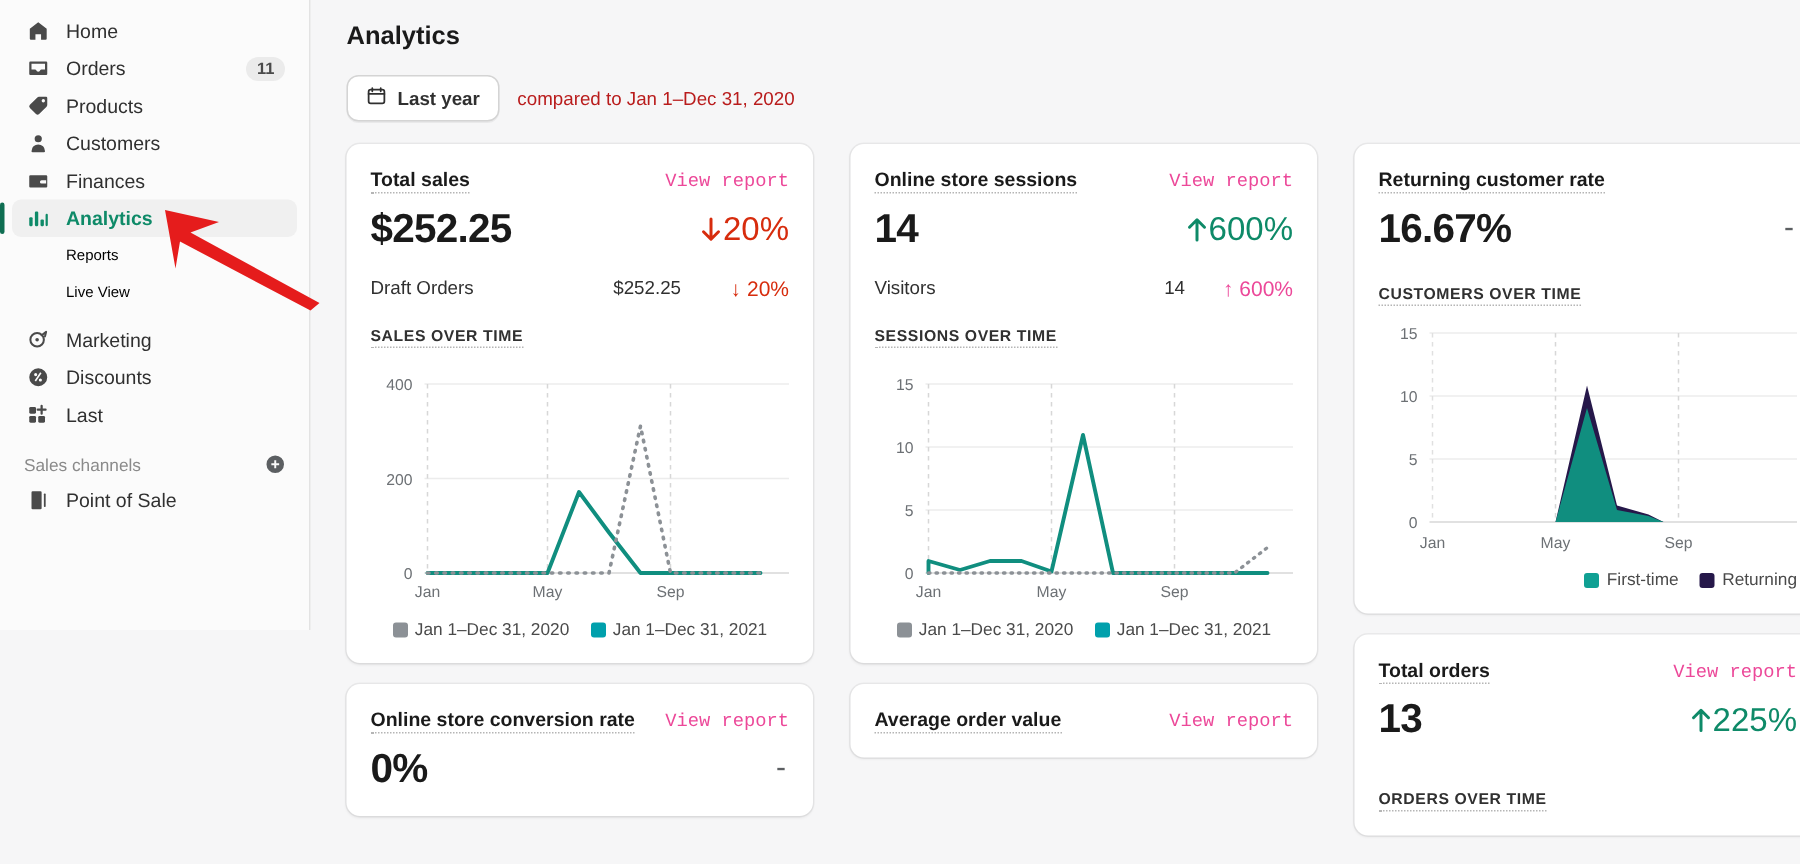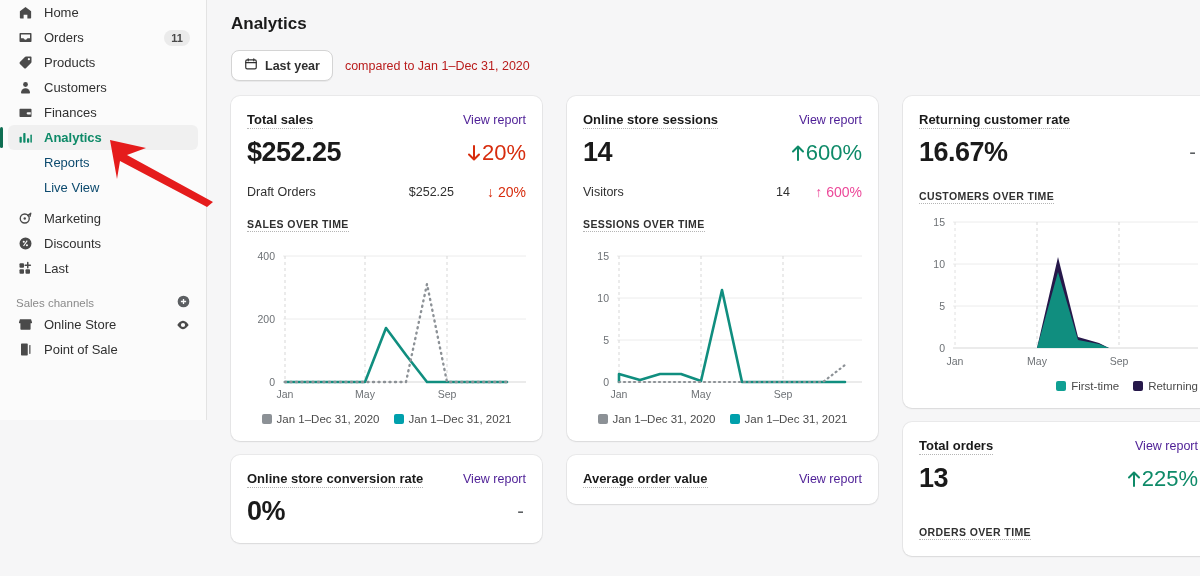--- a/index.html
+++ b/index.html
@@ -9,20 +9,21 @@
     background: #f6f6f7;
     overflow: hidden;
   }
   .app { display: flex; width: 1200px; height: 576px; position: relative; }
 
   
   .sidebar {
     width: 207px; height: 420px;
     background: #fbfbfb;
     border-right: 1px solid #e3e3e3;
+    padding-top: 8px;
     flex: 0 0 207px;
     position: relative;
   }
   .nav-item {
     display: flex; align-items: center;
     height: 25px; margin: 0 8px; padding: 0 8px;
     border-radius: 6px; position: relative;
     color: #303030; font-size: 13px;
   }
   .nav-item .ico {
@@ -33,21 +34,21 @@
   .nav-item .ico svg { display: block; }
   .nav-item.active { background: #f0f0f0; color: #0b7a5f; font-weight: 600; }
   .nav-item.active .lbl { color: #0e8a68; }
   .active-bar {
     position: absolute; left: -8px; top: 2px;
     width: 3px; height: 21px; border-radius: 2px; background: #0f6e52;
   }
   .nav-sub {
     display: flex; align-items: center;
     height: 25px; margin: 0 8px; padding: 0 8px 0 36px;
-    font-size: 13px; color: #0c4a6e; border-radius: 6px; text-align: center;
+    font-size: 10px; color: #000000; border-radius: 6px; text-align: center;
   }
   .badge {
     margin-left: auto; background: #ebebeb; color: #4a4a4a;
     font-size: 11px; font-weight: 600; border-radius: 8px;
     padding: 1px 7px; line-height: 14px;
   }
   .sec-title {
     display: flex; align-items: center;
     margin: 14px 16px 2px 16px; font-size: 11.5px; color: #8a8a8a;
   }
@@ -76,21 +77,21 @@
   .card {
     background: #fff; border-radius: 9px;
     box-shadow: 0 0 0 1px rgba(0,0,0,0.05), 0 1px 2px rgba(0,0,0,0.07);
     padding: 16px;
   }
   .card-head { display: flex; align-items: baseline; justify-content: space-between; }
   .card-title {
     font-size: 13px; font-weight: 600; color: #1a1a1a;
     border-bottom: 1px dotted #b5b5b5; padding-bottom: 1px;
   }
-  .view-report { font-size: 12.5px; color: #4c1d95; }
+  .view-report { font-size: 12.5px; color: #ec4899; font-family: Liberation Mono, monospace; }
   .metric-row { display: flex; align-items: center; justify-content: space-between; margin-top: 8px; }
   .metric { font-size: 27px; font-weight: 600; color: #1a1a1a; letter-spacing: -0.5px; }
   .delta { font-size: 22px; font-weight: 500; display: flex; align-items: center; }
   .delta.up { color: #0e8a68; }
   .delta.down { color: #d72c0d; }
   .delta.none { color: #5c5f62; font-size: 20px; padding-right: 2px; }
 
   .sub-row {
     display: flex; align-items: center; margin-top: 16px;
     font-size: 12.5px; color: #303030;
@@ -226,33 +227,20 @@
 
     <div class="sec-title">
       <span>Sales channels</span>
       <span class="plus">
         <svg width="13" height="13" viewBox="0 0 20 20" fill="#5c5f62">
             <path d="M10 1a9 9 0 1 0 0 18 9 9 0 0 0 0-18zm1 8h3v2h-3v3H9v-3H6V9h3V6h2v3z"></path>
           </svg>
       </span>
     </div>
 
-    <div class="nav-item">
-      <span class="ico">
-        <svg width="15" height="15" viewBox="0 0 20 20" fill="#4a4a4a">
-            <path d="M2.6 3h14.8l1.3 4a1 1 0 0 1-1 1.3h-.9V16a1 1 0 0 1-1 1H4.2a1 1 0 0 1-1-1V8.3h-.9a1 1 0 0 1-1-1.3L2.6 3zM6 9.5h3v4H6v-4z"></path>
-          </svg>
-      </span>
-      <span class="lbl">Online Store</span>
-      <span class="trail">
-        <svg width="14" height="14" viewBox="0 0 20 20" fill="#4a4a4a">
-            <path d="M10 4C5.5 4 2 10 2 10s3.5 6 8 6 8-6 8-6-3.5-6-8-6zm0 9a3 3 0 1 1 0-6 3 3 0 0 1 0 6z"></path>
-          </svg>
-      </span>
-    </div>
 
     <div class="nav-item">
       <span class="ico">
         <svg width="15" height="15" viewBox="0 0 20 20" fill="#4a4a4a">
             <path d="M5 2h7a1 1 0 0 1 1 1v14a1 1 0 0 1-1 1H5a1 1 0 0 1-1-1V3a1 1 0 0 1 1-1zm2.5 3h2v2h-2V5z"></path>
             <rect x="15" y="4" width="1.6" height="12" rx=".6"></rect>
           </svg>
       </span>
       <span class="lbl">Point of Sale</span>
     </div>

